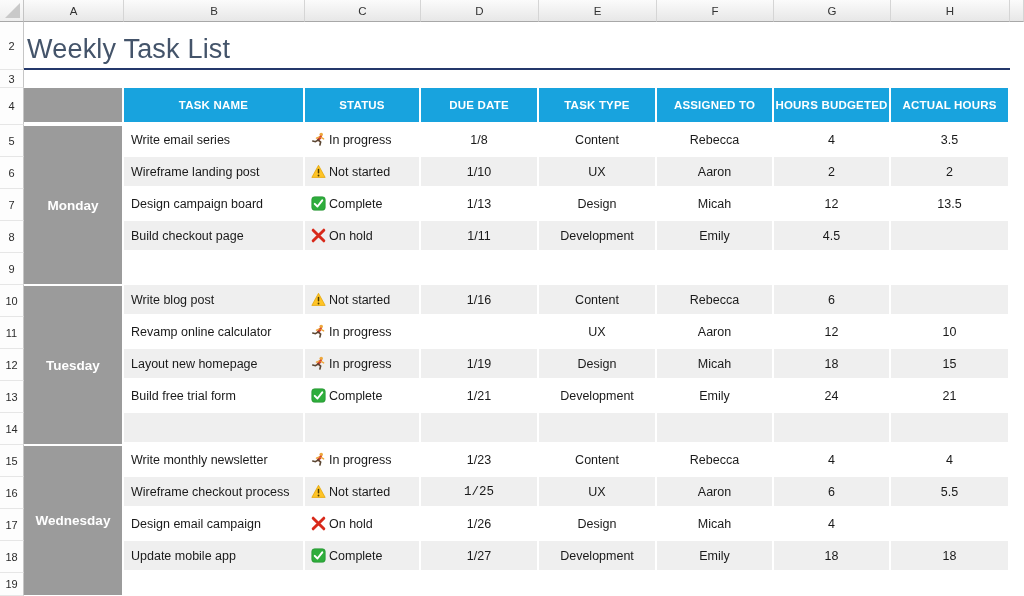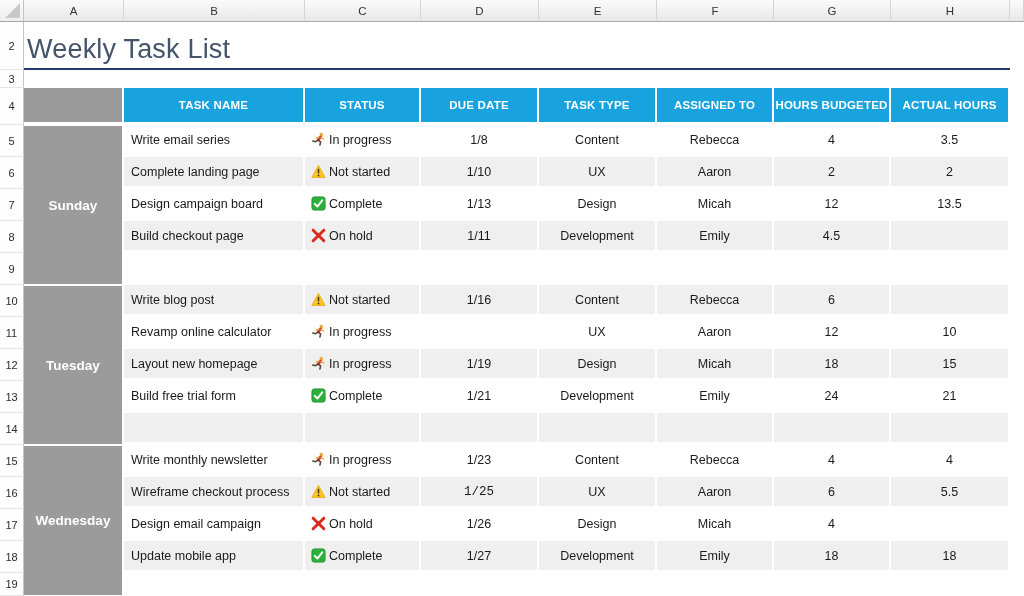--- a/index.html
+++ b/index.html
@@ -114,21 +114,21 @@
 
   <div class="hdr-gray" style="grid-row:4;grid-column:2;"></div>
   <div class="hdr-blue" style="grid-row:4;grid-column:3;">TASK NAME</div>
   <div class="hdr-blue" style="grid-row:4;grid-column:4;">STATUS</div>
   <div class="hdr-blue" style="grid-row:4;grid-column:5;">DUE DATE</div>
   <div class="hdr-blue" style="grid-row:4;grid-column:6;">TASK TYPE</div>
   <div class="hdr-blue" style="grid-row:4;grid-column:7;">ASSIGNED TO</div>
   <div class="hdr-blue" style="grid-row:4;grid-column:8;">HOURS BUDGETED</div>
   <div class="hdr-blue" style="grid-row:4;grid-column:9;">ACTUAL HOURS</div>
 
-  <div class="day-block" style="grid-row:5/10;">Sunday</div>
+  <div class="day-block" style="grid-row:5/10;">Monday</div>
   <div class="day-block" style="grid-row:10/15;">Tuesday</div>
   <div class="day-block" style="grid-row:15/20;">Wednesday</div>
 
 <div class="colhead" style="grid-area: 1 / 2;">A</div>
     <div class="colhead" style="grid-area: 1 / 3;">B</div>
     <div class="colhead" style="grid-area: 1 / 4;">C</div>
     <div class="colhead" style="grid-area: 1 / 5;">D</div>
     <div class="colhead" style="grid-area: 1 / 6;">E</div>
     <div class="colhead" style="grid-area: 1 / 7;">F</div>
     <div class="colhead" style="grid-area: 1 / 8;">G</div>
@@ -164,21 +164,21 @@
           <path d="M7.5 8.7 L4.7 10.4 L1.9 9.6" stroke="#5A4632" stroke-width="1.7" stroke-linecap="round" fill="none"></path>
         </svg>
       </span>
       <span>In progress</span>
     </div>
     <div class="cell c-center" style="grid-area: 5 / 5;">1/8</div>
     <div class="cell c-center" style="grid-area: 5 / 6;">Content</div>
     <div class="cell c-center" style="grid-area: 5 / 7;">Rebecca</div>
     <div class="cell c-center" style="grid-area: 5 / 8;">4</div>
     <div class="cell c-center" style="grid-area: 5 / 9;">3.5</div>
-    <div class="cell c-left banded" style="grid-area: 6 / 3;">Complete landing page</div>
+    <div class="cell c-left banded" style="grid-area: 6 / 3;">Wireframe landing post</div>
     <div class="cell c-status banded" style="grid-area: 6 / 4;">
       <span class="sicon">
         <svg viewBox="0 0 16 16" width="15" height="15">
           <path d="M8 1.4 L15.1 14.3 H0.9 Z" fill="#FFC426" stroke="#E3A400" stroke-width="0.8" stroke-linejoin="round"></path>
           <rect x="7.2" y="5.1" width="1.6" height="5.1" rx="0.8" fill="#4A3A00"></rect>
           <circle cx="8" cy="12.2" r="1" fill="#4A3A00"></circle>
         </svg>
       </span>
       <span>Not started</span>
     </div>

